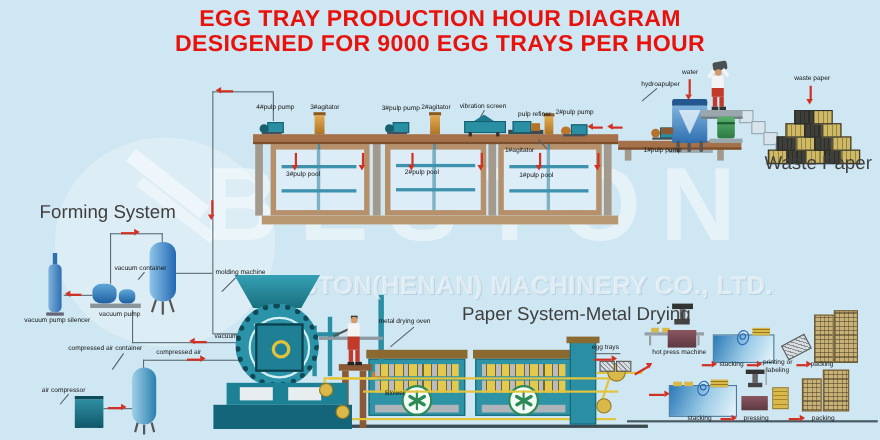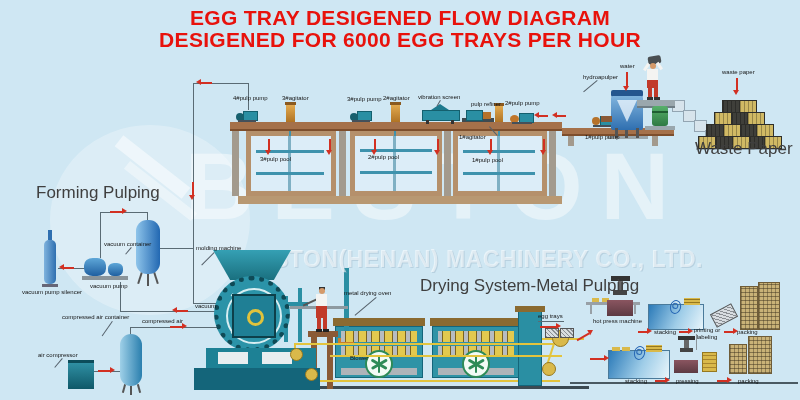--- a/index.html
+++ b/index.html
@@ -42,26 +42,26 @@
 <body>
 
 <div id="cv">
 
   <div class="a" style="left:50px;top:125px;width:200px;height:190px;border-radius:50%;background:rgba(255,255,255,.28);z-index:0"></div>
   <div class="a" style="left:110px;top:160px;width:85px;height:14px;background:rgba(255,255,255,.5);transform:rotate(38deg);z-index:0"></div>
   <div class="a" style="left:118px;top:186px;width:85px;height:10px;background:rgba(255,255,255,.4);transform:rotate(38deg);z-index:0"></div>
   <div class="a wmBig" style="left:185px;top:132px">BESTON</div>
   <div class="a wmCo" style="left:240px;top:246px">BESTON(HENAN) MACHINERY CO., LTD.</div>
 
-  <div class="a ttl" style="left:0;top:7px">EGG TRAY DESIGENED FLOW DIAGRAM</div>
-  <div class="a ttl" style="left:0;top:29px">DESIGENED FOR 6000 EGG TRAYS PER HOUR</div>
-
-  <div class="a sec" style="left:36px;top:183px">Forming Pulping</div>
+  <div class="a ttl" style="left:0;top:7px">EGG TRAY PRODUCTION HOUR DIAGRAM</div>
+  <div class="a ttl" style="left:0;top:29px">DESIGENED FOR 9000 EGG TRAYS PER HOUR</div>
+
+  <div class="a sec" style="left:36px;top:183px">Forming System</div>
   <div class="a sec" style="left:695px;top:139px">Waste Paper</div>
-  <div class="a sec" style="left:420px;top:276px">Drying System-Metal Pulping</div>
+  <div class="a sec" style="left:420px;top:276px">Paper System-Metal Drying</div>
 
   <div class="a" style="left:230px;top:122px;width:332px;height:7px;background:#a5714a;border-bottom:2px solid #7d4e2c;z-index:3"></div>
   <div class="a" style="left:562px;top:128px;width:112px;height:6px;background:#a5714a;border-bottom:2px solid #7d4e2c;z-index:3"></div>
 
   <div class="a" style="left:232px;top:129px;width:7px;height:67px;background:#a39a8d;z-index:1"></div>
   <div class="a" style="left:339px;top:129px;width:7px;height:67px;background:#a39a8d;z-index:1"></div>
   <div class="a" style="left:444px;top:129px;width:7px;height:67px;background:#a39a8d;z-index:1"></div>
   <div class="a" style="left:549px;top:129px;width:7px;height:67px;background:#a39a8d;z-index:1"></div>
   <div class="a" style="left:568px;top:134px;width:6px;height:12px;background:#a39a8d;z-index:1"></div>
   <div class="a" style="left:652px;top:134px;width:6px;height:12px;background:#a39a8d;z-index:1"></div>

